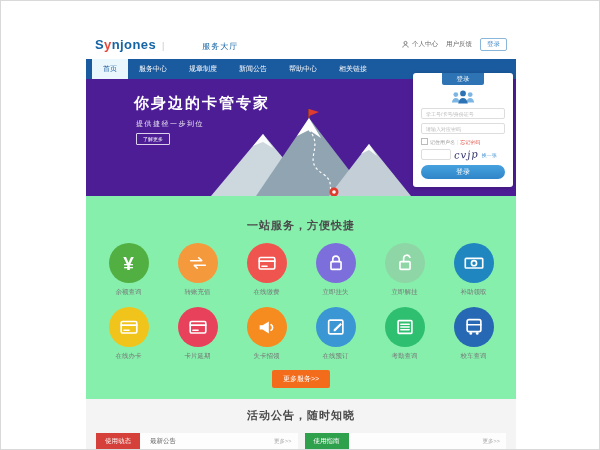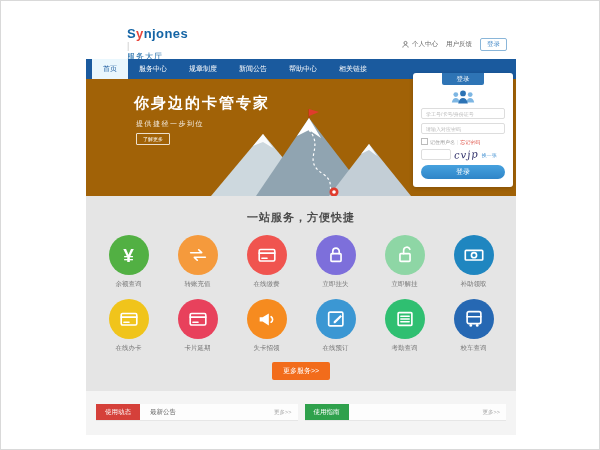--- a/index.html
+++ b/index.html
@@ -3,37 +3,37 @@
 <meta charset="utf-8">
 <style>
   html,body{margin:0;padding:0;}
   .frame{position:relative;width:600px;height:450px;background:#fff;border:1px solid #d9d9d9;
     box-sizing:border-box;overflow:hidden;font-family:"Liberation Sans",sans-serif;}
   .page{position:absolute;left:85px;top:28px;width:430px;}
 
   
   .site-header{height:30px;display:flex;align-items:center;justify-content:space-between;
     padding:0 9px;background:#fff;}
-  .logo-wrap{display:flex;align-items:baseline;flex-direction:column;}
+  .logo-wrap{display:flex;align-items:baseline;}
   .logo{font-size:13px;font-weight:bold;color:#1464a5;letter-spacing:.4px;}
   .logo .accent{color:#e8463c;}
   .logo-divider{color:#c9c9c9;font-size:9px;margin:0 6px;}
   .site-name{font-size:8px;color:#1464a5;letter-spacing:1px;margin-left:32px;}
   .header-right{display:flex;align-items:center;gap:8px;font-size:6.5px;color:#666;}
   .header-link{display:flex;align-items:center;gap:2px;cursor:pointer;}
   .header-login-btn{border:1px solid #8ab6d9;color:#3d85c6;padding:1px 6px;border-radius:2px;
     font-size:6.5px;background:#fff;cursor:pointer;}
 
   
   .navbar{height:20px;background:#1a5a9e;display:flex;align-items:stretch;padding-left:6px;position:relative;}
   .nav-item{font-size:7px;color:#fff;display:flex;align-items:center;padding:0 11px;cursor:pointer;}
   .nav-item.active{background:#eaf7fd;color:#1a5a9e;}
 
   
-  .hero{position:relative;height:117px;background:#a16207;}
+  .hero{position:relative;height:117px;background:#4c1d95;}
   .hero-title{position:absolute;left:48px;top:15px;font-size:15px;color:#fff;font-weight:bold;
     letter-spacing:2px;}
   .hero-sub{position:absolute;left:50px;top:40px;font-size:7px;color:rgba(255,255,255,.92);letter-spacing:1.5px;}
   .hero-cta{position:absolute;left:50px;top:54px;font-size:5px;color:#fff;
     border:1px solid rgba(255,255,255,.8);padding:2px 6px;border-radius:1px;background:transparent;cursor:pointer;}
   .mountains{position:absolute;left:115px;bottom:0;width:215px;height:88px;}
 
   
   .login-card{position:absolute;right:3px;top:-6px;width:100px;height:114px;background:#fff;
     border-radius:3px;box-shadow:0 1px 4px rgba(0,0,0,.2);z-index:5;display:flex;
@@ -51,21 +51,21 @@
   .captcha-row{width:84px;display:flex;align-items:center;gap:3px;margin-bottom:5px;}
   .captcha-input{width:30px;height:11px;border:1px solid #ddd;border-radius:2px;font-size:5px;
     box-sizing:border-box;padding:0 3px;outline:none;}
   .captcha-img{font-family:"DejaVu Serif",serif;font-style:italic;font-size:10px;color:#2b2b66;
     transform:rotate(-4deg);letter-spacing:1px;cursor:pointer;}
   .change-captcha{font-size:5px;color:#3f8fd2;cursor:pointer;}
   .login-submit{width:84px;height:14px;background:linear-gradient(#46a1de,#2f85c8);border:none;
     border-radius:8px;color:#fff;font-size:7px;cursor:pointer;}
 
   
-  .services{background:#e5e5e5;text-align:center;padding-top:11px;}
+  .services{background:#86efac;text-align:center;padding-top:19px;}
   .section-title{font-size:11px;color:#4a4a4a;font-weight:bold;margin:3px 0 10px;letter-spacing:1px;}
   .svc-grid{display:grid;grid-template-columns:repeat(6,1fr);row-gap:10px;padding:0 8px;}
   .svc{display:flex;flex-direction:column;align-items:center;cursor:pointer;}
   .svc-circle{width:40px;height:40px;border-radius:50%;display:flex;align-items:center;justify-content:center;}
   .svc-circle svg{width:22px;height:22px;}
   .svc-glyph{font-size:19px;color:#fff;font-weight:bold;line-height:1;}
   .svc-label{font-size:6.5px;color:#777;margin-top:5px;}
   .more-btn{display:inline-block;margin:9px auto 11px;background:#f26c1b;color:#fff;font-size:7px;
     padding:4px 11px;border-radius:2px;border:none;cursor:pointer;}
 
@@ -272,20 +272,21 @@
                 <circle cx="15.5" cy="19" r="1.5" fill="#fff" stroke="none"></circle>
               </svg>
             </div>
             <div class="svc-label">校车查询</div>
           </div>
         </div>
       <button class="more-btn">更多服务&gt;&gt;</button>
     </div>
 
     <div class="activities">
+      <div class="section-title">活动公告，随时知晓</div>
       <div class="panels" id="panels">
           <div class="panel">
             <div class="panel-head">
               <span class="ribbon" style="background: rgb(213, 64, 58);">使用动态</span>
               <span class="panel-tab">最新公告</span>
               <span class="more-link">更多&gt;&gt;</span>
             </div>
           </div>
           <div class="panel">
             <div class="panel-head">

